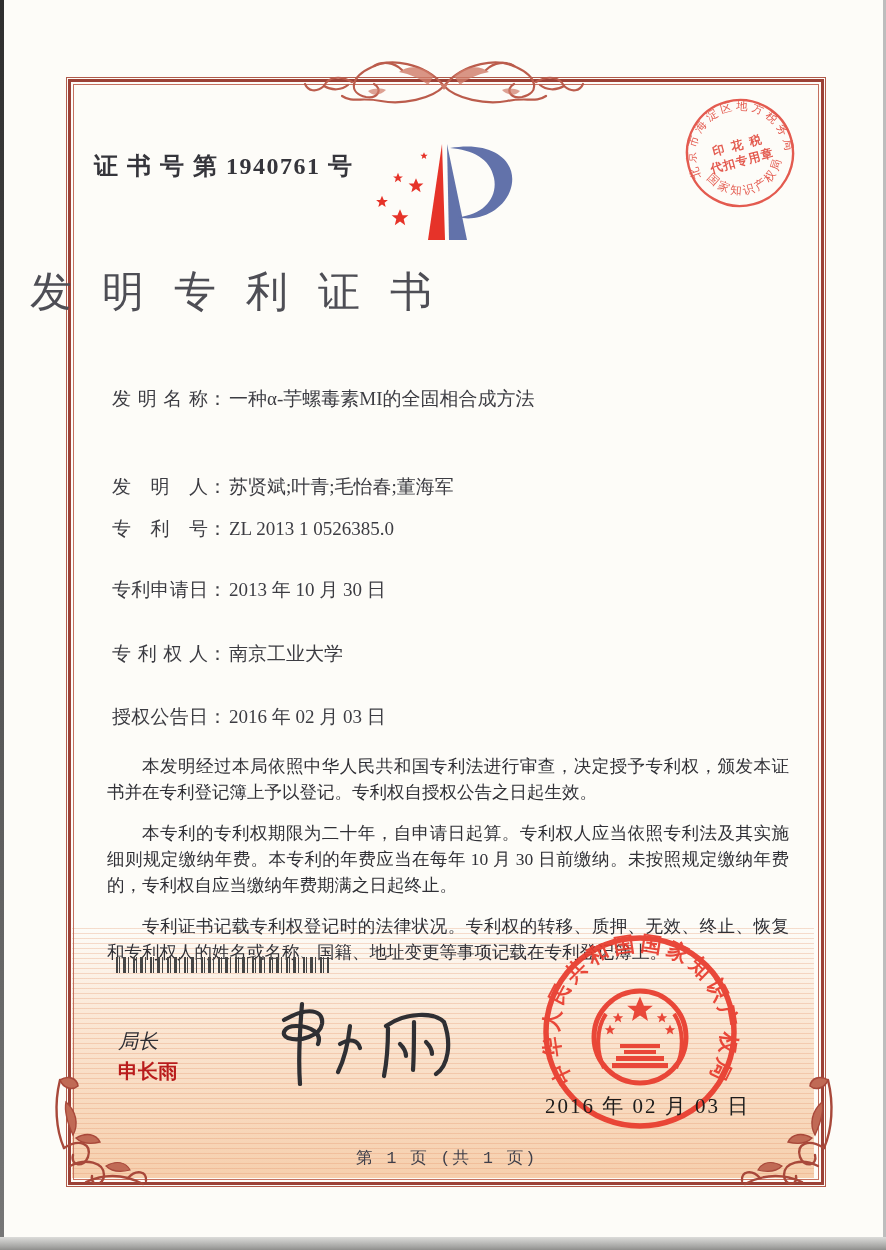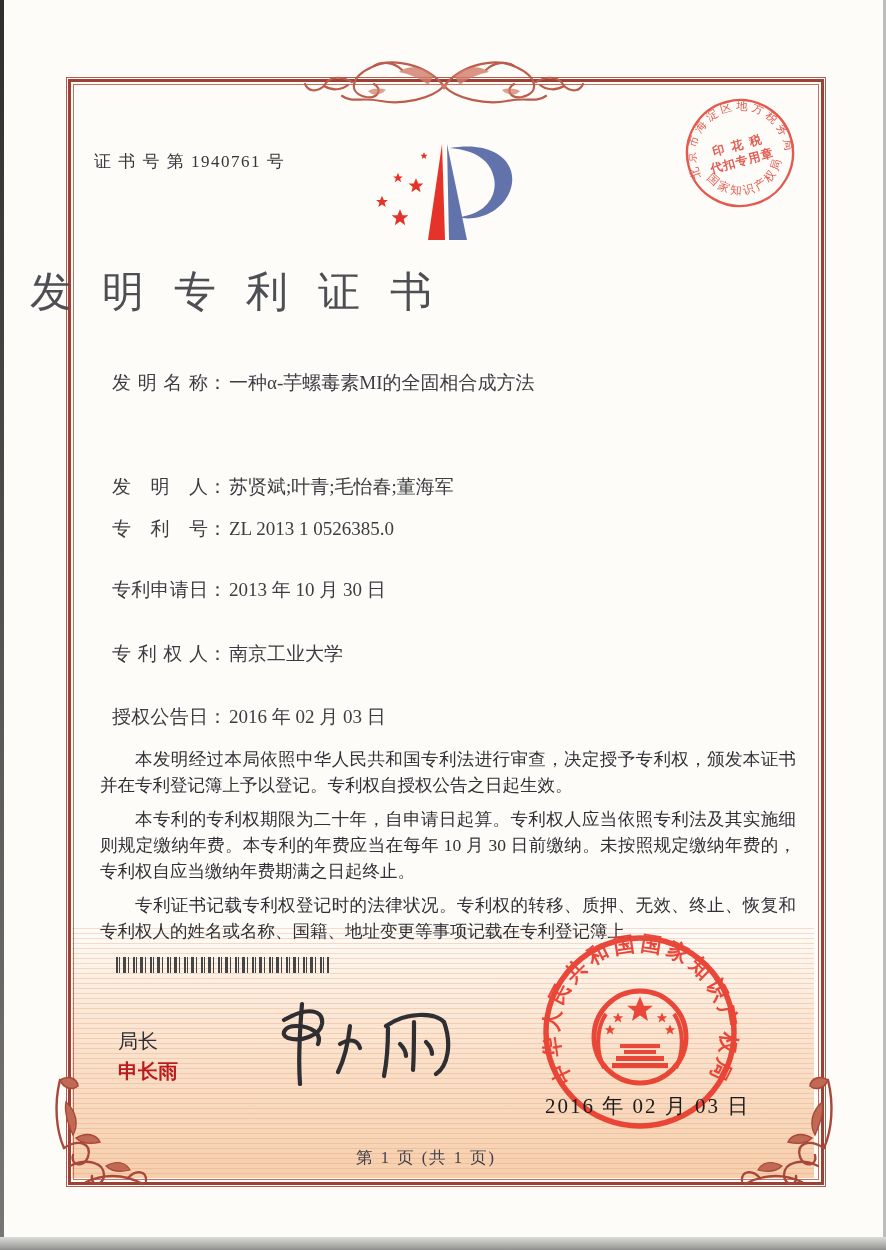--- a/index.html
+++ b/index.html
@@ -13,40 +13,40 @@
                background:linear-gradient(180deg,#dcdcda,#a9a9a7 70%,#8f8f8d);}
   
   .frame{position:absolute;left:68px;top:79px;width:750px;height:1100px;
          border:3px solid #9c4136;outline:1px solid #b05a4a;outline-offset:1px;}
   .frame::before{content:"";position:absolute;inset:2px;border:1px solid #c4705f;}
   
   .guilloche{position:absolute;left:72px;top:928px;width:742px;height:250px;
      background:
        repeating-linear-gradient(180deg, rgba(226,146,104,0.30) 0 1px, rgba(226,146,104,0) 1px 5px),
        linear-gradient(180deg, rgba(252,240,230,0) 0px, rgba(250,224,201,0.75) 90px, #f6cfad 100%);}
-  .cert-number{position:absolute;left:94px;top:150px;font-size:17px;letter-spacing:1.5px;color:#35353b;}
+  .cert-number{position:absolute;left:94px;top:150px;font-size:24px;letter-spacing:1.5px;color:#35353b;font-weight:bold;}
   .title{position:absolute;left:0;top:264px;width:886px;font-size:42px;
          letter-spacing:30px;text-indent:30px;color:#4e4e55;font-weight:500;}
   .field{position:absolute;left:112px;font-size:19px;color:#3c3c42;white-space:nowrap;}
   .flabel{display:inline-block;width:96px;text-align:justify;text-align-last:justify;}
   .fsep{display:inline-block;width:16px;margin-right:5px;}
   .bodytext{position:absolute;left:92px;top:738px;width:712px;font-size:17.5px;line-height:26px;
             color:#303036;text-align:justify;}
-  .bodytext p{margin:8px;text-indent:2em;}
+  .bodytext p{margin:15px;text-indent:2em;}
   .barcode{position:absolute;left:116px;top:957px;width:213px;height:16px;
      background:
        repeating-linear-gradient(90deg,#454545 0 2px,transparent 2px 3px,#454545 3px 4px,
          transparent 4px 7px,#454545 7px 10px,transparent 10px 12px,#454545 12px 13px,transparent 13px 17px);}
-  .director-label{position:absolute;left:118px;top:1028px;font-size:20px;color:#2e2e34;}
+  .director-label{position:absolute;left:118px;top:1028px;font-size:20px;color:#2e2e34;font-style:italic;}
   .director-name{position:absolute;left:118px;top:1058px;font-size:20px;color:#b91c1c;font-weight:bold;}
   .sig{position:absolute;left:238px;top:992px;}
   .office-seal{position:absolute;left:540px;top:932px;opacity:0.92;}
   .seal-date{position:absolute;left:545px;top:1092px;font-size:21px;color:#1c1c1c;letter-spacing:2px;}
   .tax-seal{position:absolute;left:683px;top:96px;transform:rotate(-15deg);opacity:0.9;}
-  .footer{position:absolute;left:356px;top:1147px;font-size:16.5px;color:#3f3f4a;letter-spacing:2px;}
+  .footer{position:absolute;left:356px;top:1147px;font-size:16.5px;color:#3f3f4a;letter-spacing:2px;font-family:Liberation Mono, monospace;}
   .logo{position:absolute;left:368px;top:136px;}
   .ornament-top{position:absolute;left:282px;top:46px;}
   .corner-left{position:absolute;left:46px;top:1074px;}
   .corner-right{position:absolute;left:738px;top:1074px;transform:scaleX(-1);}
 </style>
 </head>
 <body>
 
 <div class="page">
 
@@ -133,21 +133,21 @@
       <text font-size="11.5" letter-spacing="2.4">
         <textPath href="#taxBot" startOffset="50%" text-anchor="middle">国家知识产权局</textPath>
       </text>
       <text x="57" y="53" text-anchor="middle" font-size="12" font-weight="bold" letter-spacing="2">印 花 税</text>
       <text x="57" y="69" text-anchor="middle" font-size="12" font-weight="bold" letter-spacing="1">代扣专用章</text>
     </g>
   </svg>
 
   <div class="title">发明专利证书</div>
 
-  <div class="field" style="top:370px">
+  <div class="field" style="top:386px">
     <span class="flabel">发明名称</span><span class="fsep">：</span><span class="fval">一种α-芋螺毒素MI的全固相合成方法</span>
   </div>
   <div class="field" style="top:474px">
     <span class="flabel">发明人</span><span class="fsep">：</span><span class="fval">苏贤斌;叶青;毛怡春;董海军</span>
   </div>
   <div class="field" style="top:516px">
     <span class="flabel">专利号</span><span class="fsep">：</span><span class="fval">ZL 2013 1 0526385.0</span>
   </div>
   <div class="field" style="top:577px">
     <span class="flabel">专利申请日</span><span class="fsep">：</span><span class="fval">2013 年 10 月 30 日</span>

